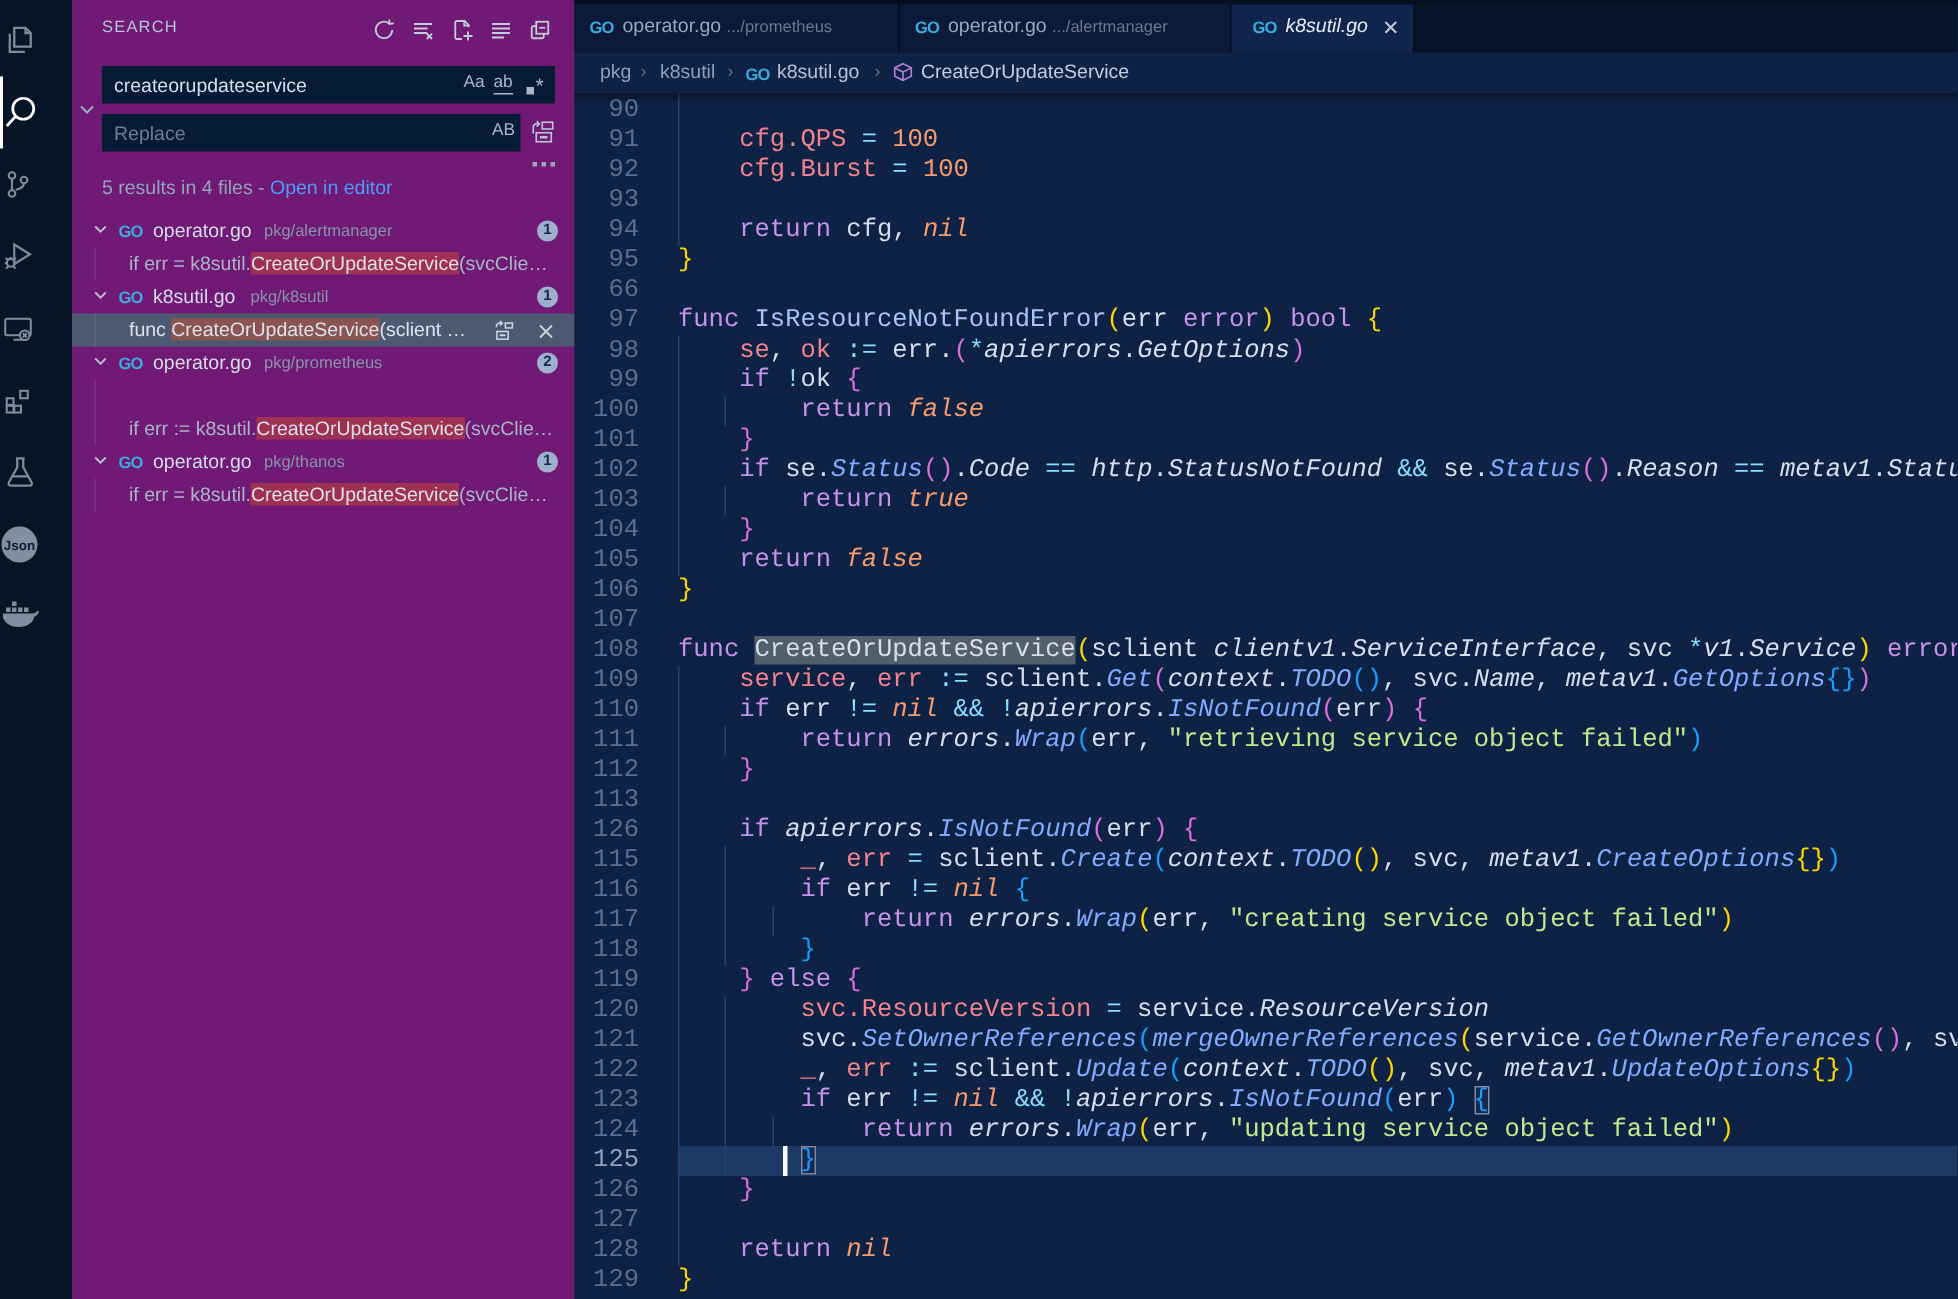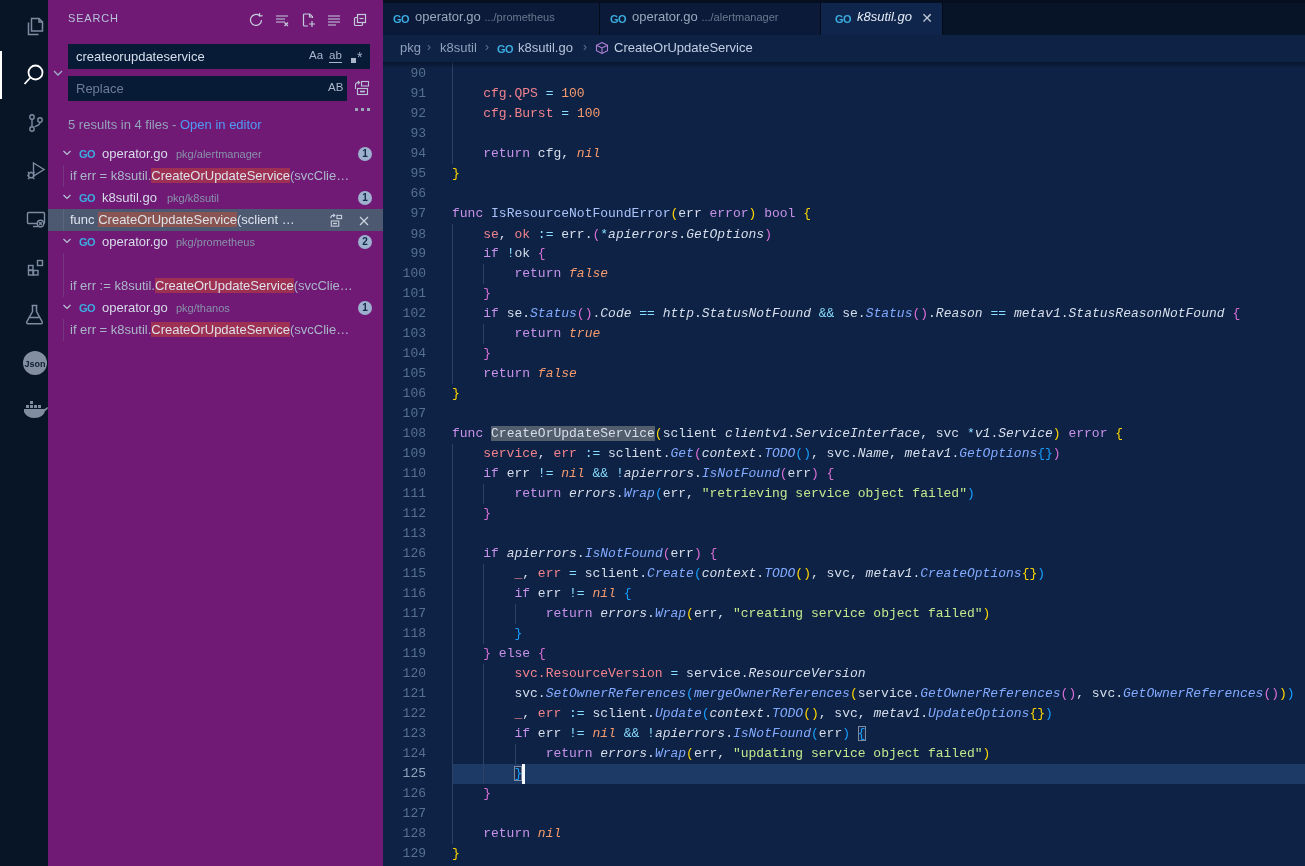--- a/index.html
+++ b/index.html
@@ -1,19 +1,19 @@
 <!DOCTYPE html>
 <html><head><meta charset="utf-8">
 <style>
 *{margin:0;padding:0;box-sizing:border-box}
 html,body{width:1305px;height:866px;overflow:hidden;background:#0e2245;font-family:"Liberation Sans",sans-serif;}
 #root{position:relative;width:1305px;height:866px;}
 
 #abar{position:absolute;left:0;top:0;width:48px;height:866px;background:#081527;}
-.aicon{position:absolute;left:0;width:48px;height:48px;display:flex;align-items:center;justify-content:flex-end;color:#7e8ca2;}
+.aicon{position:absolute;left:0;width:48px;height:48px;display:flex;align-items:center;justify-content:flex-start;color:#7e8ca2;}
 .aicon svg{display:block}
 #abar .active{color:#ffffff;}
 #abar .active::before{content:"";position:absolute;left:0;top:0;width:2px;height:48px;background:#fff;}
 
 #sidebar{position:absolute;left:48px;top:0;width:335px;height:866px;background:#701a75;color:#c6d1e3;}
 #sb-title{position:absolute;left:20px;top:12px;font-size:11px;letter-spacing:.8px;color:#b7c3d8;}
 .hicon{position:absolute;top:11px;width:18px;height:18px;color:#c3cbdb;display:flex;align-items:center;justify-content:center;}
 #tgl{position:absolute;left:3px;top:66px;width:14px;height:14px;color:#9fb0c8;}
 .inp{position:absolute;left:20px;background:#071a36;color:#d7dfec;font-size:13px;}
 #inp1{top:44px;width:302px;height:25px;}
@@ -26,21 +26,21 @@
 #dots i{width:3px;height:3px;background:#9aa7bb;}
 #summary{position:absolute;left:20px;top:117px;font-size:13px;color:#94a3ba;}
 #summary a{color:#4f9cf8;text-decoration:none;}
 
 .row{position:absolute;left:0;width:335px;height:22px;font-size:13px;white-space:nowrap;overflow:hidden;}
 .row .chev{position:absolute;left:13px;top:4px;color:#b9c3d4;}
 .row .goico{position:absolute;left:31px;top:4px;}
 .row .fname{position:absolute;left:54px;top:2.5px;color:#d5dce8;}
 .row .fpath{position:absolute;top:4.5px;font-size:11px;color:#8893ab;}
 .row .badge{position:absolute;right:11px;top:4px;min-width:14px;height:14px;border-radius:9px;background:#9db1ce;color:#12294a;font-size:10px;font-weight:bold;text-align:center;line-height:14px;padding:0 2px;}
-.mrow{padding-left:22px;line-height:22px;color:#aab6c8;}
+.mrow{padding-left:38px;line-height:22px;color:#aab6c8;}
 .mrow .hl{background:rgba(213,78,40,.44);color:#dde2ea;}
 #selrow{background:#4d5971;color:#dde3ee;}
 #selrow .mico{position:absolute;top:4px;color:#cdd5e2;}
 
 #editor{position:absolute;left:383px;top:0;width:922px;height:866px;background:#0e2245;}
 #tabs{position:absolute;left:0;top:0;width:922px;height:35px;background:#071428;}
 #tabs::after{content:"";position:absolute;left:0;top:0;width:922px;height:3px;background:#060f20;}
 .tab{position:absolute;top:0;height:35px;background:#0b1a38;border-right:1px solid #030b18;}
 .tab .goico{position:absolute;left:10px;top:11px;}
 .tab .tname{position:absolute;left:32px;top:9px;font-size:13px;color:#9aa7bd;white-space:nowrap;}
@@ -48,21 +48,21 @@
 #tab3{background:#10254c;}
 #tab3 .goico{left:14px;}
 #tab3 .tname{left:36px;}
 #tab3 .tname{color:#e4ebf5;font-style:italic;}
 #tab3 .close{position:absolute;right:9px;top:10px;color:#c0c9d8;font-size:14px;}
 #bcrumb{position:absolute;left:0;top:35px;width:922px;height:27px;font-size:13px;color:#8fa0bd;}
 #bcrumb .bi{position:absolute;top:5px;}
 #bcrumb .sep{color:#627398;font-size:12px;}
 #shadow{position:absolute;left:0;top:62px;width:922px;height:6px;background:linear-gradient(to bottom,rgba(2,8,20,.5),rgba(2,8,20,0));}
 
-#code{position:absolute;left:0;top:62px;width:922px;height:804px;overflow:hidden;font-family:"Liberation Mono",monospace;font-size:13px;}
+#code{position:absolute;left:0;top:62px;width:922px;height:804px;overflow:hidden;font-family:"Liberation Mono",monospace;font-size:17px;}
 .cl{position:absolute;left:0;width:922px;height:20px;line-height:20px;white-space:pre;color:#d6deeb;}
 .cl .num{position:absolute;left:0;top:0;width:43px;text-align:right;color:#56708f;letter-spacing:0;}
 .cl .ct{position:absolute;left:69px;top:0;}
 .guide{position:absolute;width:1px;background:#2b4166;}
 #curline{position:absolute;left:69px;top:702.3px;width:853px;height:20px;background:#1d3a67;}
 .k{color:#c792ea}.f{color:#82aaff;font-style:italic}.d{color:#a9c3f8}.v{color:#f2838e}.n{color:#f79a6d}.o{color:#89ddff}.s{color:#c3e88d}
 .g{color:#ffd700}.m{color:#da70d6}.b{color:#179fff}
 .t{font-style:italic}
 .whl{background:#535e6d;}
 .bm{outline:1px solid #7d8aa0;outline-offset:-1px;background:#14294d;}

